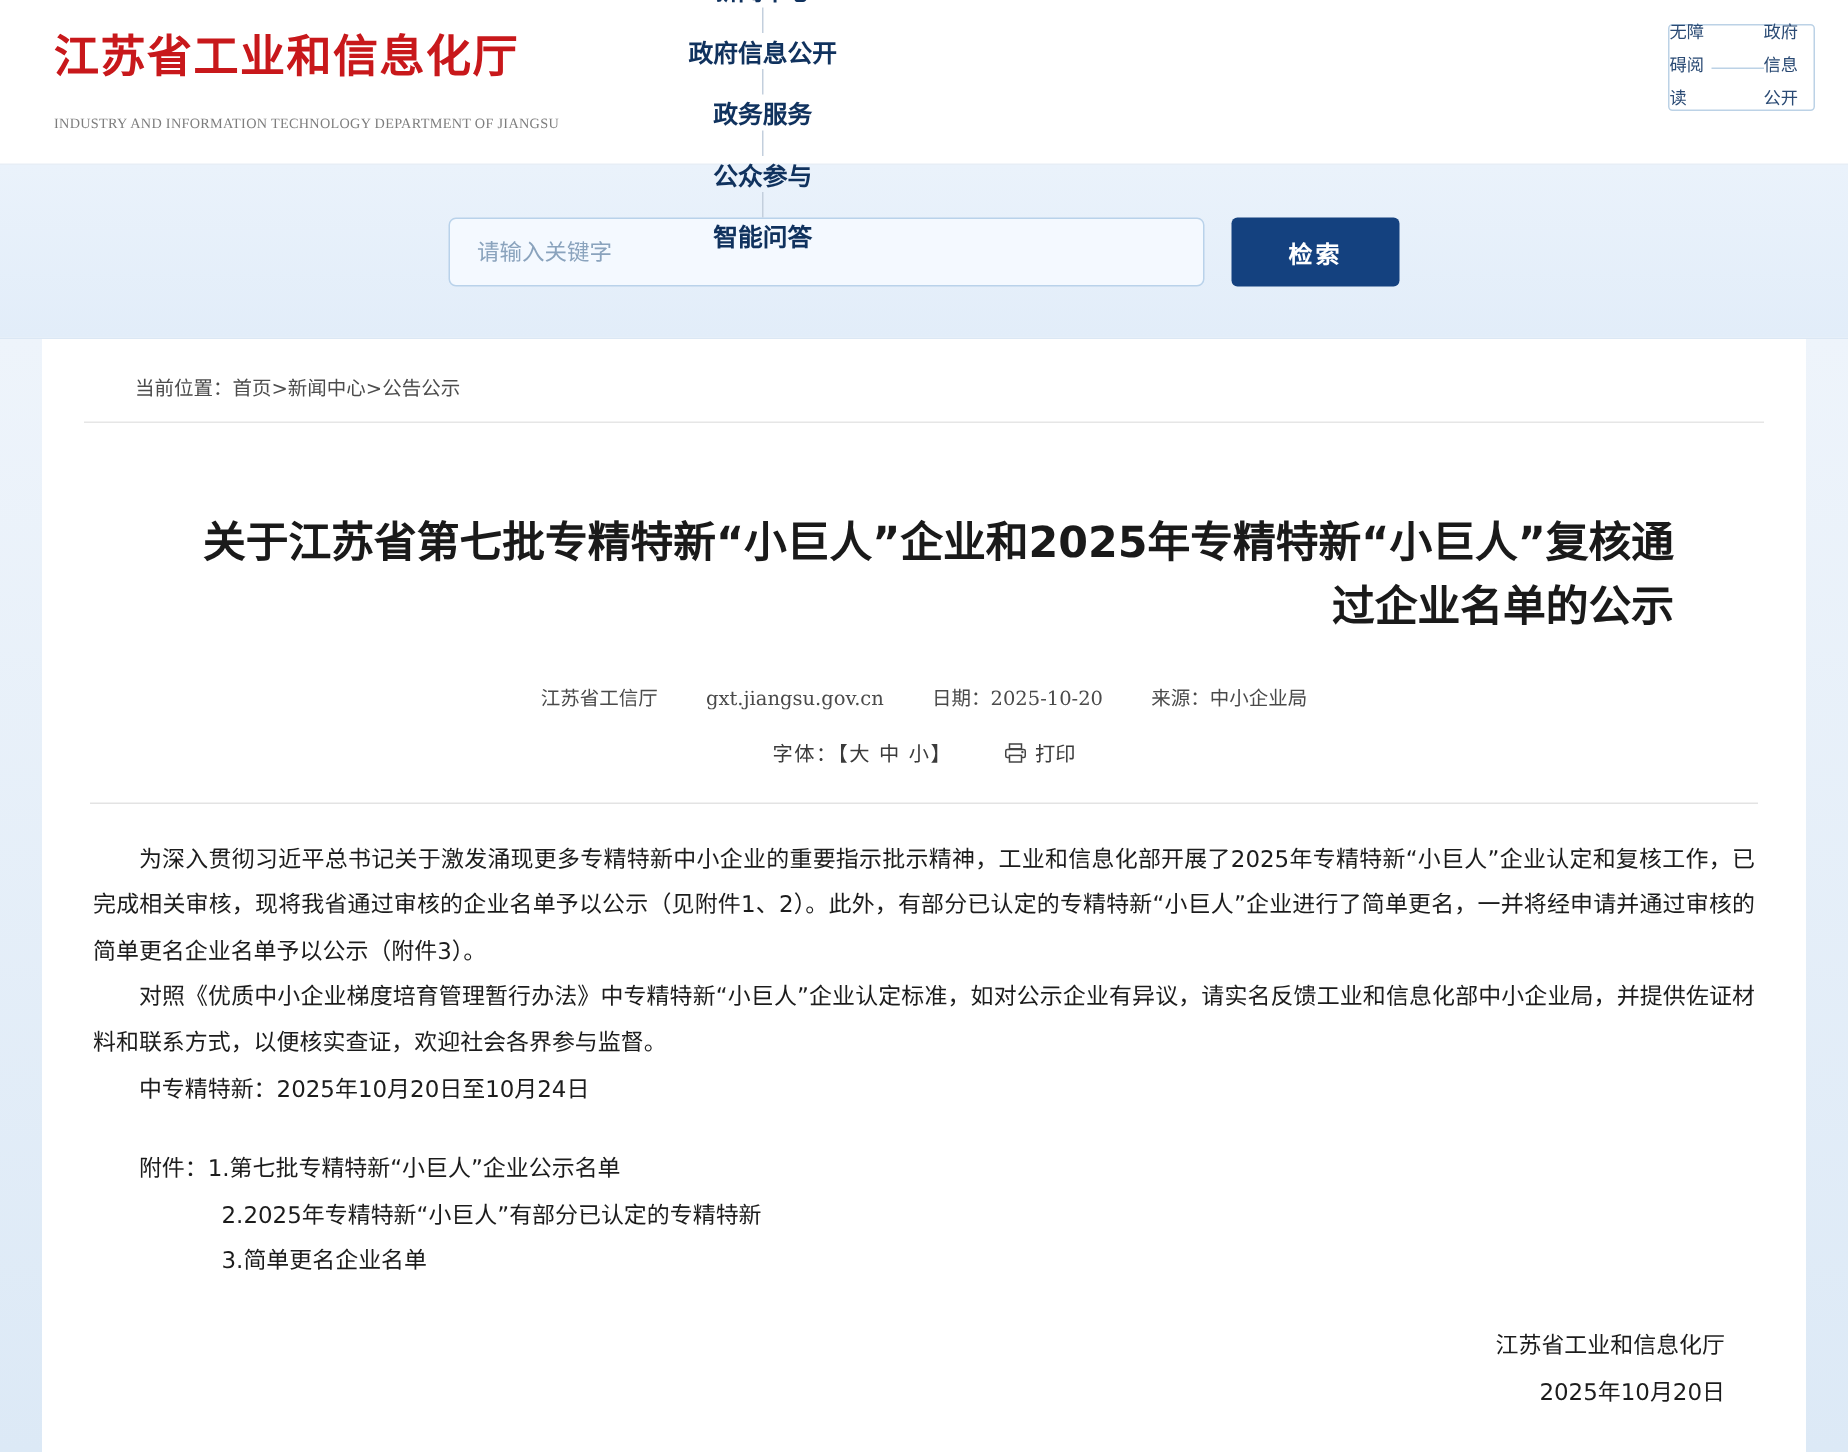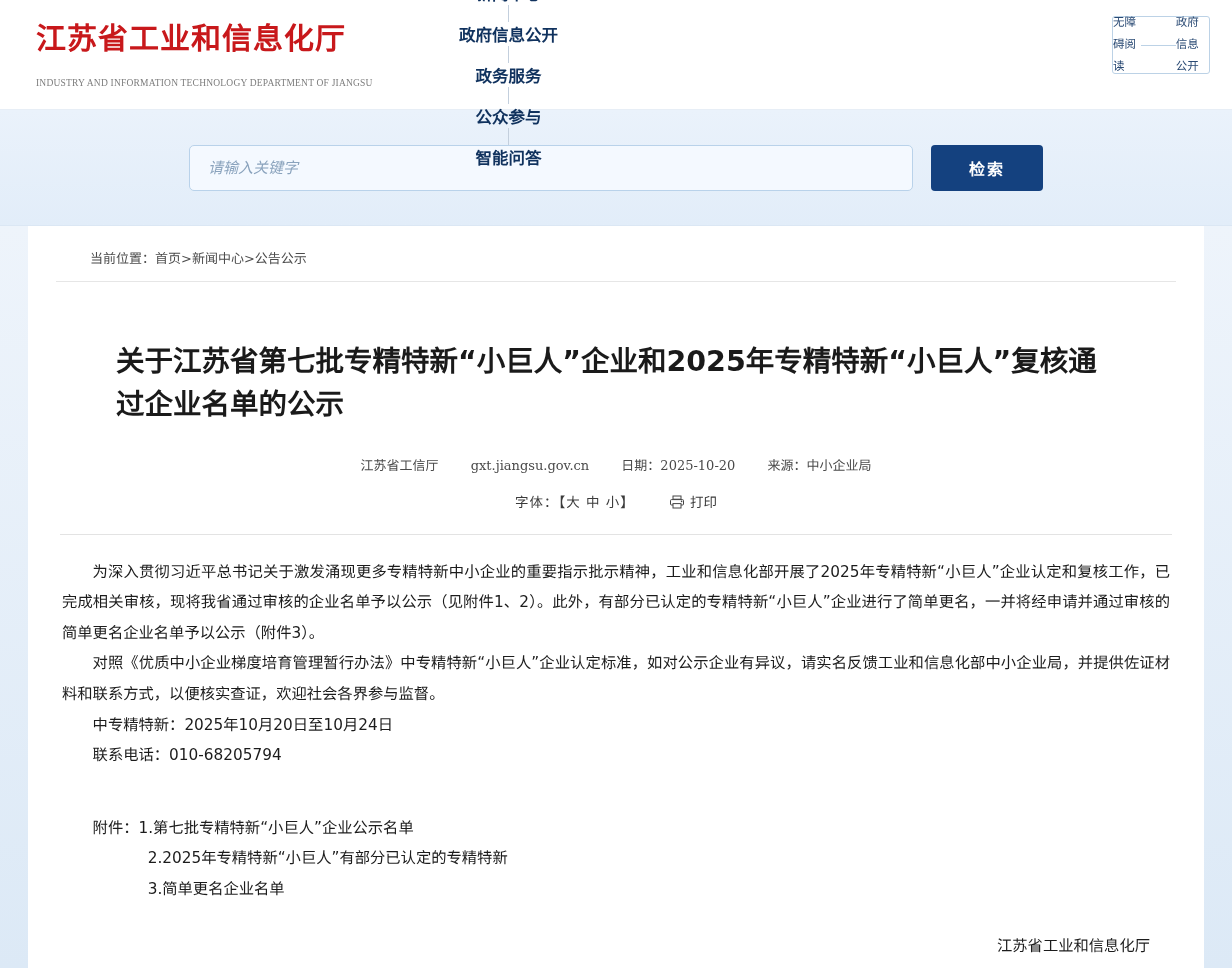--- a/index.html
+++ b/index.html
@@ -82,31 +82,30 @@
   .search-banner {
     height: 116px;
     background: linear-gradient(180deg, #eaf2fb 0%, #e2edf9 100%);
     display: flex;
     align-items: center;
     justify-content: center;
     gap: 18px;
     border-bottom: 1px solid #dbe7f4;
   }
   .search-input {
-    width: 724px;
+    width: 504px;
     height: 46px;
     border: 1px solid #b9d2ea;
     border-radius: 5px;
     background: #f4f9ff;
     padding: 0 18px;
     font-size: 15px;
     color: #3a3a3a;
     outline: none;
     font-family: "DejaVu Sans", sans-serif;
-    font-style: italic;
   }
   .search-input::placeholder { color: #8aa3bd; }
   .search-button {
     width: 112px;
     height: 46px;
     background: #14417f;
     color: #fff;
     font-size: 16px;
     font-weight: bold;
     border: none;
@@ -141,21 +140,21 @@
 
   .breadcrumb {
     padding: 22px 4px 14px 34px;
     font-size: 13px;
     color: #4c4c4c;
     border-bottom: 1px solid #e6e6e6;
     font-family: "DejaVu Sans", sans-serif;
   }
 
   .article-title {
-    text-align: left;
+    text-align: right;
     font-size: 28.5px;
     line-height: 1.5;
     font-weight: bold;
     color: #1a1a1a;
     padding: 40px 60px 0 60px;
     font-family: "DejaVu Sans", sans-serif;
   }
 
   .meta-line {
     margin-top: 28px;
@@ -191,21 +190,21 @@
     padding: 22px 6px 0 6px;
     font-size: 15.3px;
     line-height: 2.0;
     color: #1c1c1c;
     font-family: "DejaVu Sans", sans-serif;
     text-align: justify;
   }
   .body-text p { margin: 0; }
   .indent { text-indent: 2em; }
 
-  .att-block { margin-top: 42px; }
+  .att-block { margin-top: 23px; }
   .att-line1 { text-indent: 2em; }
   .att-sub { text-indent: 5.6em; }
 
   .sign-block {
     margin-top: 26px;
     text-align: right;
     padding-right: 26px;
     font-size: 15.3px;
     line-height: 2.0;
     color: #1c1c1c;
@@ -277,21 +276,20 @@
         </span><span>打印</span>
       </span>
     </div>
 
     <div class="divider"></div>
 
     <div class="body-text">
       <p class="indent">为深入贯彻习近平总书记关于激发涌现更多专精特新中小企业的重要指示批示精神，工业和信息化部开展了2025年专精特新“小巨人”企业认定和复核工作，已完成相关审核，现将我省通过审核的企业名单予以公示（见附件1、2）。此外，有部分已认定的专精特新“小巨人”企业进行了简单更名，一并将经申请并通过审核的简单更名企业名单予以公示（附件3）。</p>
       <p class="indent">对照《优质中小企业梯度培育管理暂行办法》中专精特新“小巨人”企业认定标准，如对公示企业有异议，请实名反馈工业和信息化部中小企业局，并提供佐证材料和联系方式，以便核实查证，欢迎社会各界参与监督。</p>
       <p class="indent">中专精特新：2025年10月20日至10月24日</p>
-      <p class="indent">联系电话：010-68205794</p>
 
       <div class="att-block">
         <p class="att-line1">附件：1.第七批专精特新“小巨人”企业公示名单</p>
         <p class="att-sub">2.2025年专精特新“小巨人”有部分已认定的专精特新</p>
         <p class="att-sub">3.简单更名企业名单</p>
       </div>
     </div>
 
     <div class="sign-block">
       <div>江苏省工业和信息化厅</div>

